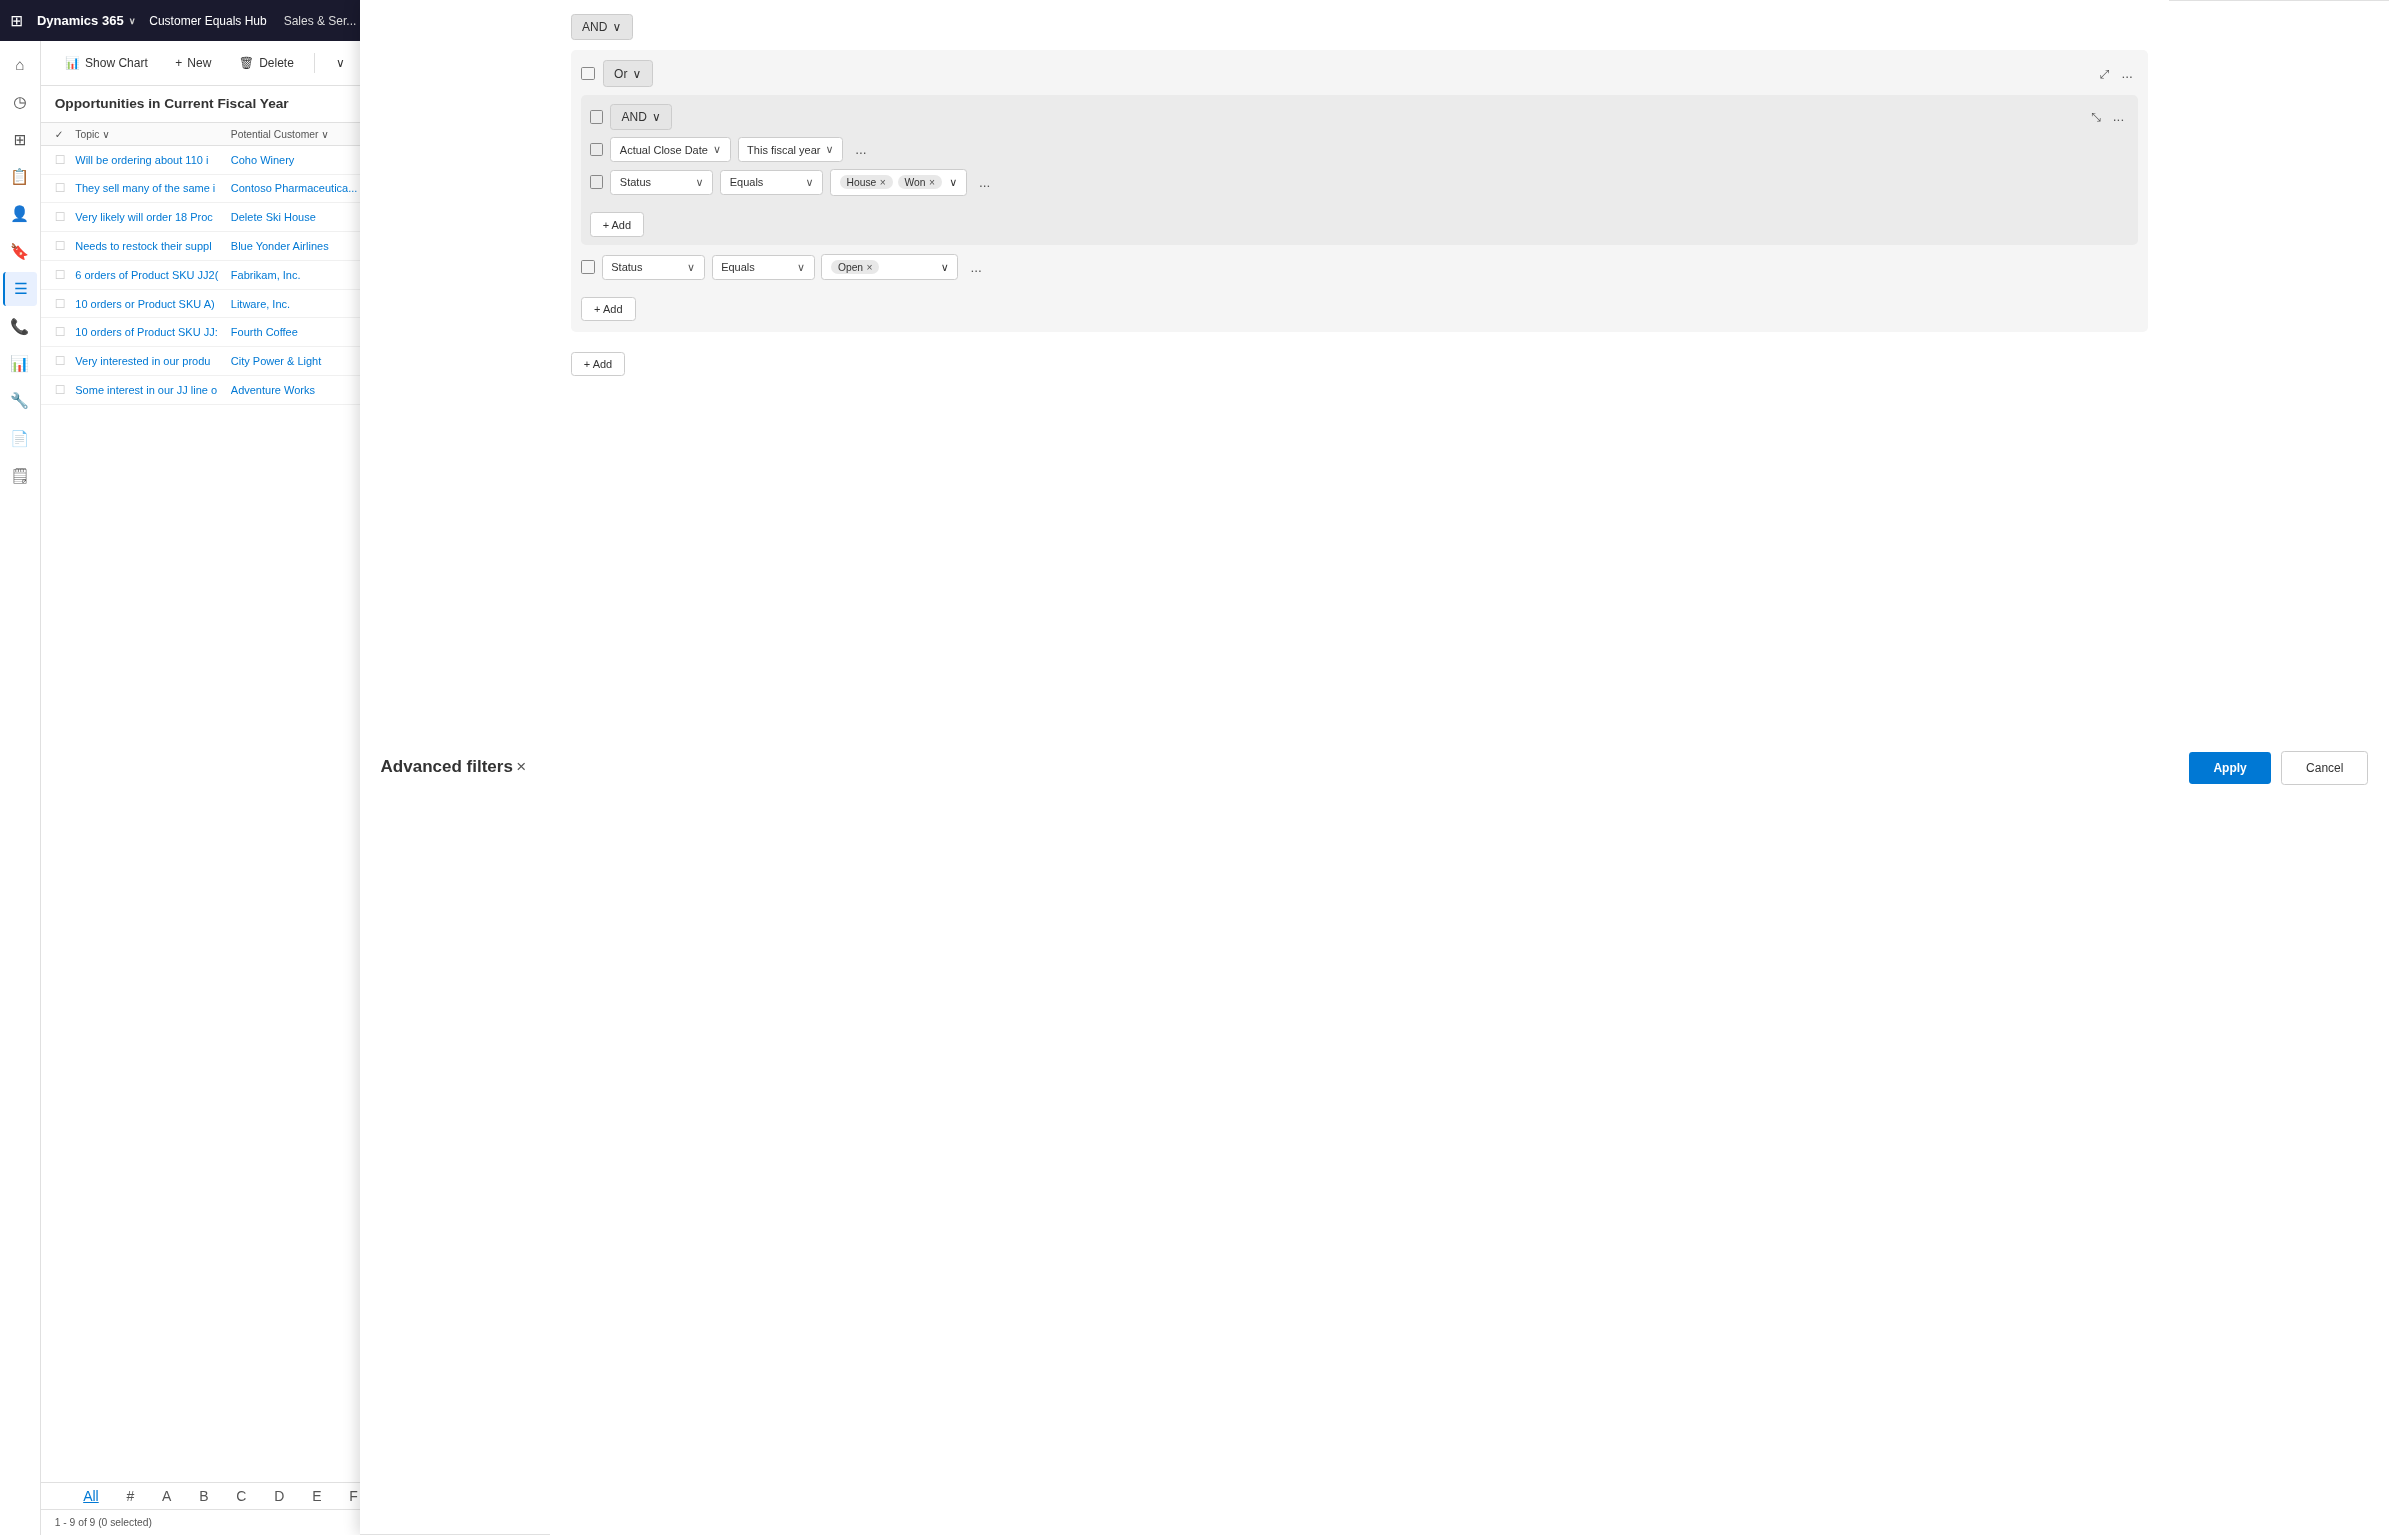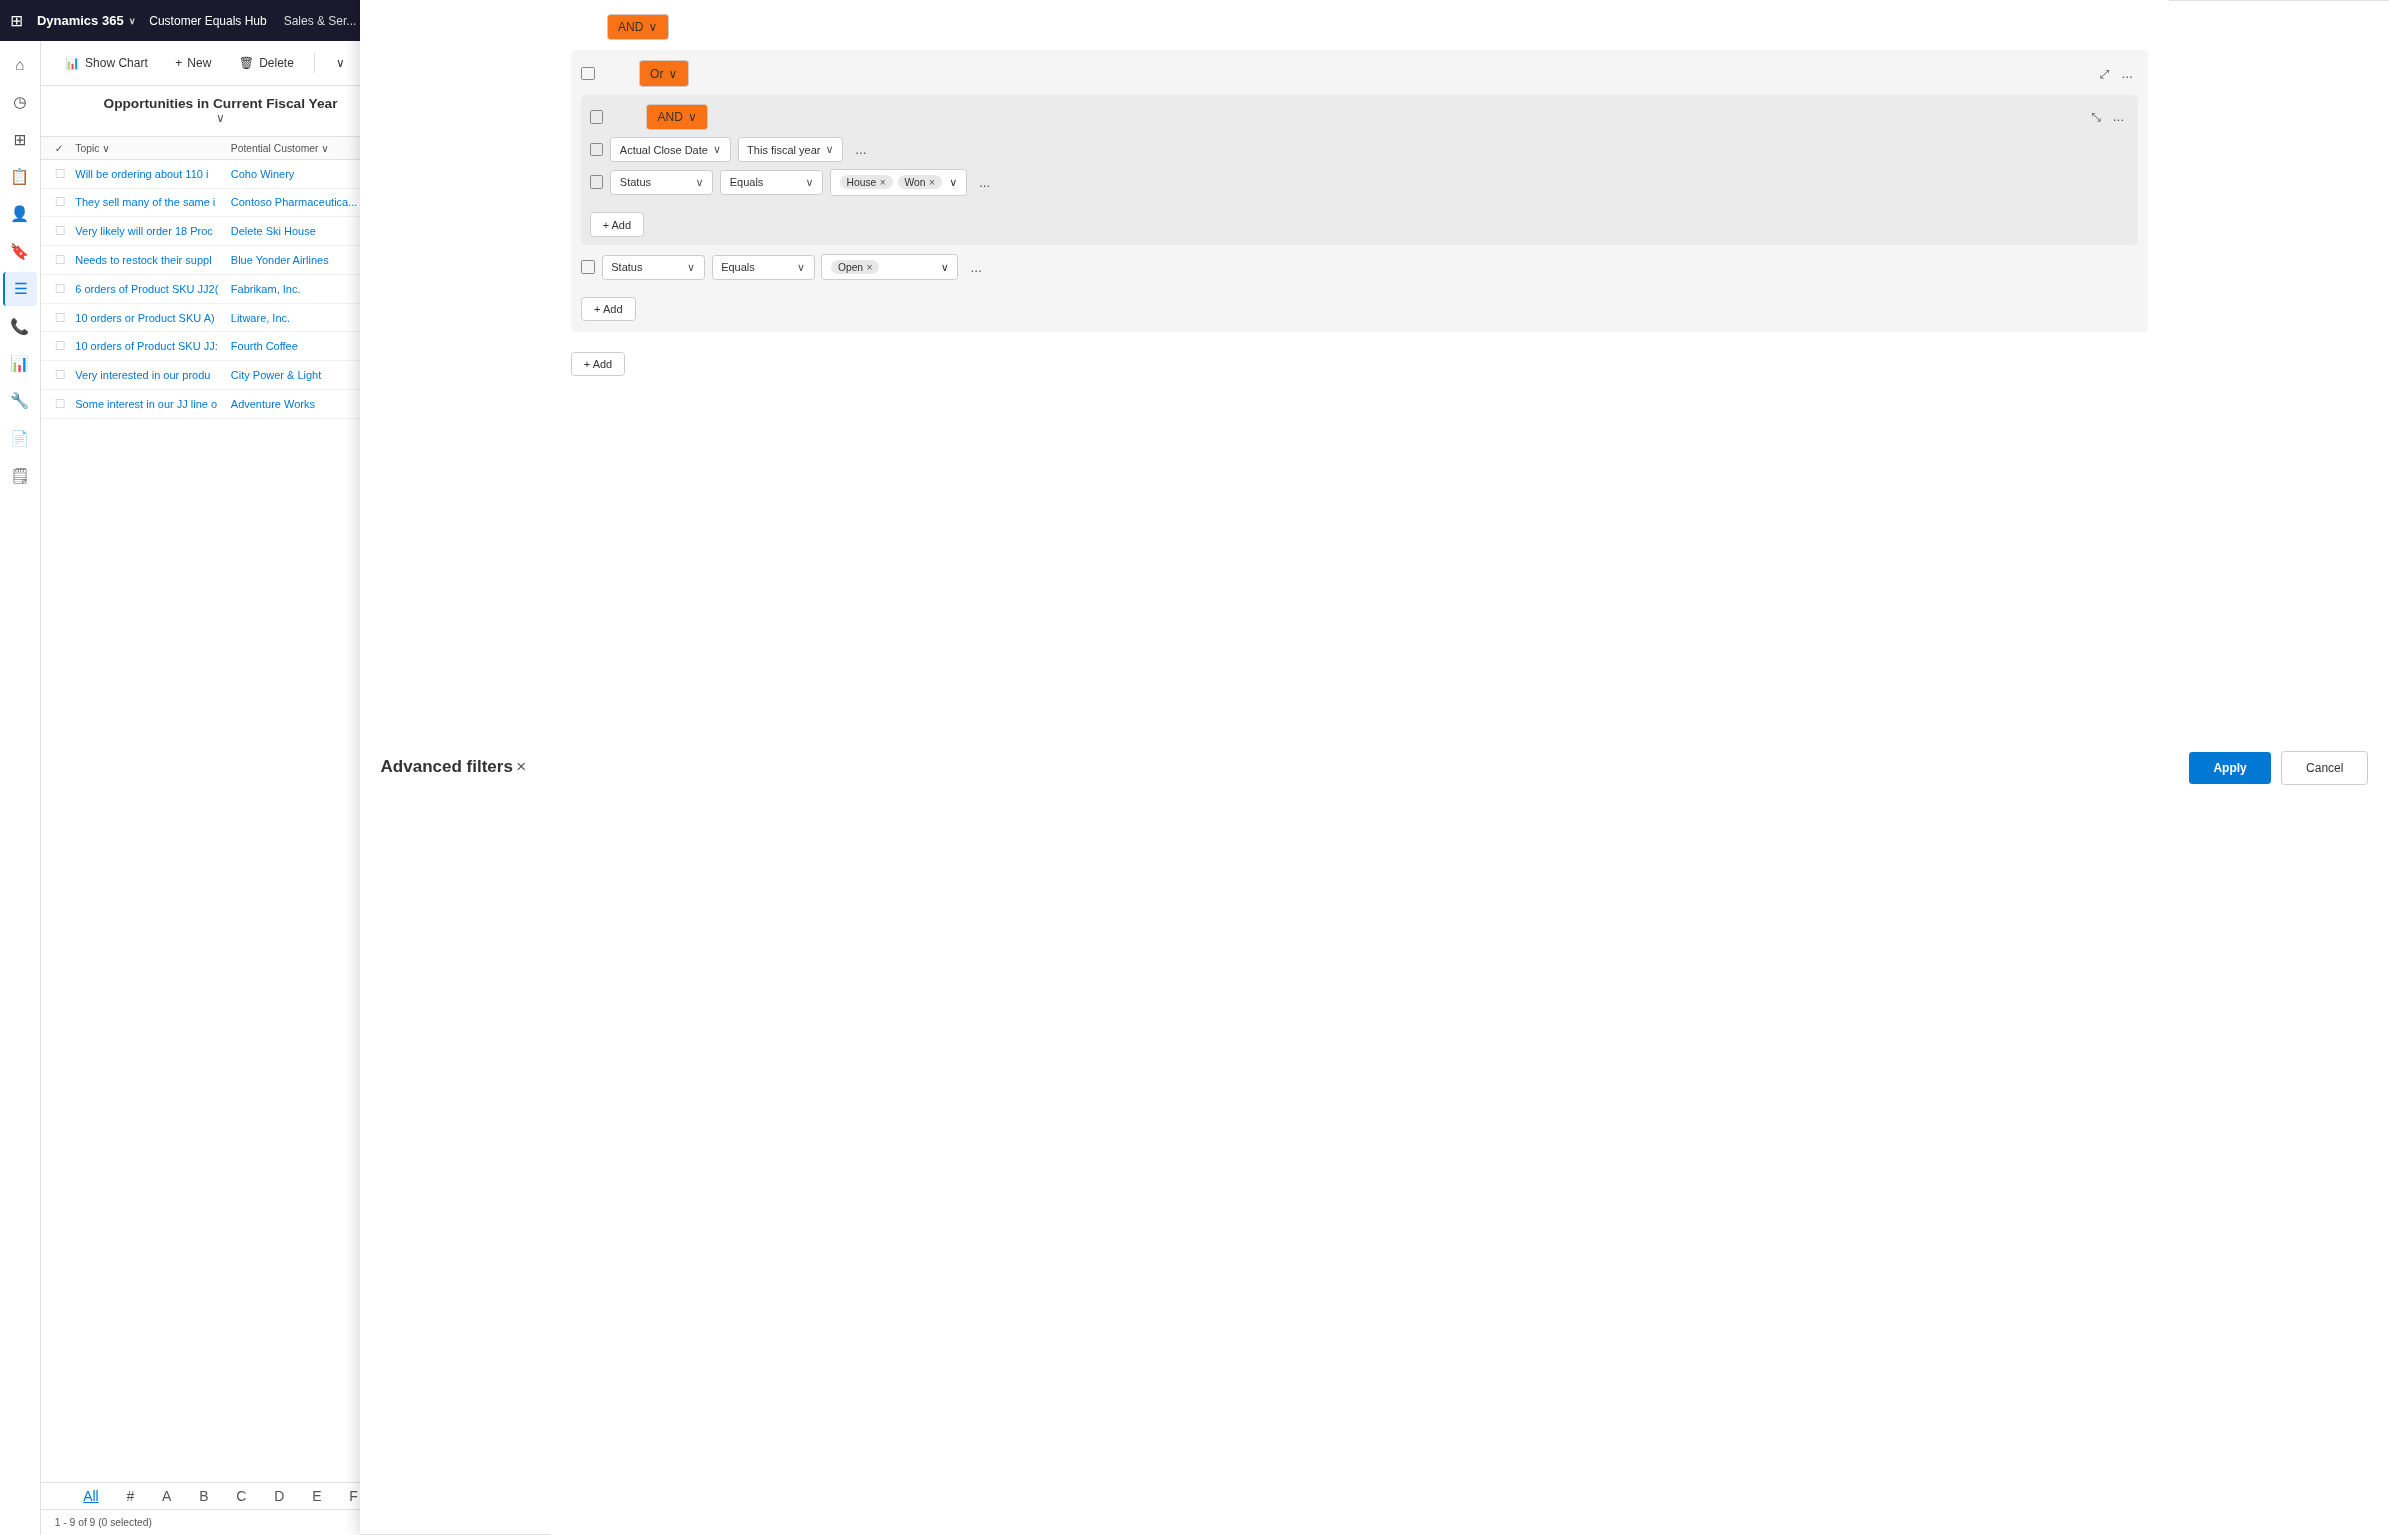--- a/index.html
+++ b/index.html
@@ -50,21 +50,21 @@
     
     .content-area {
       display: flex; flex: 1; overflow: hidden;
     }
     .list-panel {
       width: 360px; border-right: 0.9px solid #e0e0e0; display: flex; flex-direction: column;
       background: #fff;
     }
     .list-header {
       padding: 10.3px 13.7px; border-bottom: 0.9px solid #e0e0e0;
-      display: flex; align-items: center; justify-content: space-between; flex-direction: column;
+      display: flex; align-items: flex-end; justify-content: space-between;
     }
     .list-title { font-size: 13.7px; font-weight: 600; color: #333; }
     .list-col-headers {
       display: flex; padding: 5.1px 13.7px; border-bottom: 0.9px solid #e0e0e0;
       font-size: 10.3px; color: #555; background: #fafafa;
     }
     .col-check { width: 20.6px; }
     .col-topic { flex: 1; cursor: pointer; }
     .col-customer { flex: 1; cursor: pointer; }
     .list-rows { flex: 1; overflow-y: auto; }
@@ -107,22 +107,22 @@
     }
 
     .filter-body { flex: 1; overflow-y: auto; padding: 13.7px 20.6px; }
 
     
     .top-operator {
       margin-bottom: 10.3px;
     }
     .operator-btn {
       display: inline-flex; align-items: center; gap: 5.1px; padding: 5.1px 10.3px;
-      border: 0.9px solid #ccc; border-radius: 3.4px; background: #f97316; cursor: pointer;
-      font-size: 12px; color: #333; margin-left: 36px;
+      border: 0.9px solid #ccc; border-radius: 3.4px; background: #e5e5e5; cursor: pointer;
+      font-size: 12px; color: #333;
     }
 
     
     .filter-group {
       background: #f5f5f5; border-radius: 5.1px; padding: 10.3px; margin-bottom: 10.3px;
     }
     .group-header {
       display: flex; align-items: center; gap: 8px; margin-bottom: 8.6px;
     }
     .group-actions { margin-left: auto; display: flex; gap: 6.9px; align-items: center; }

